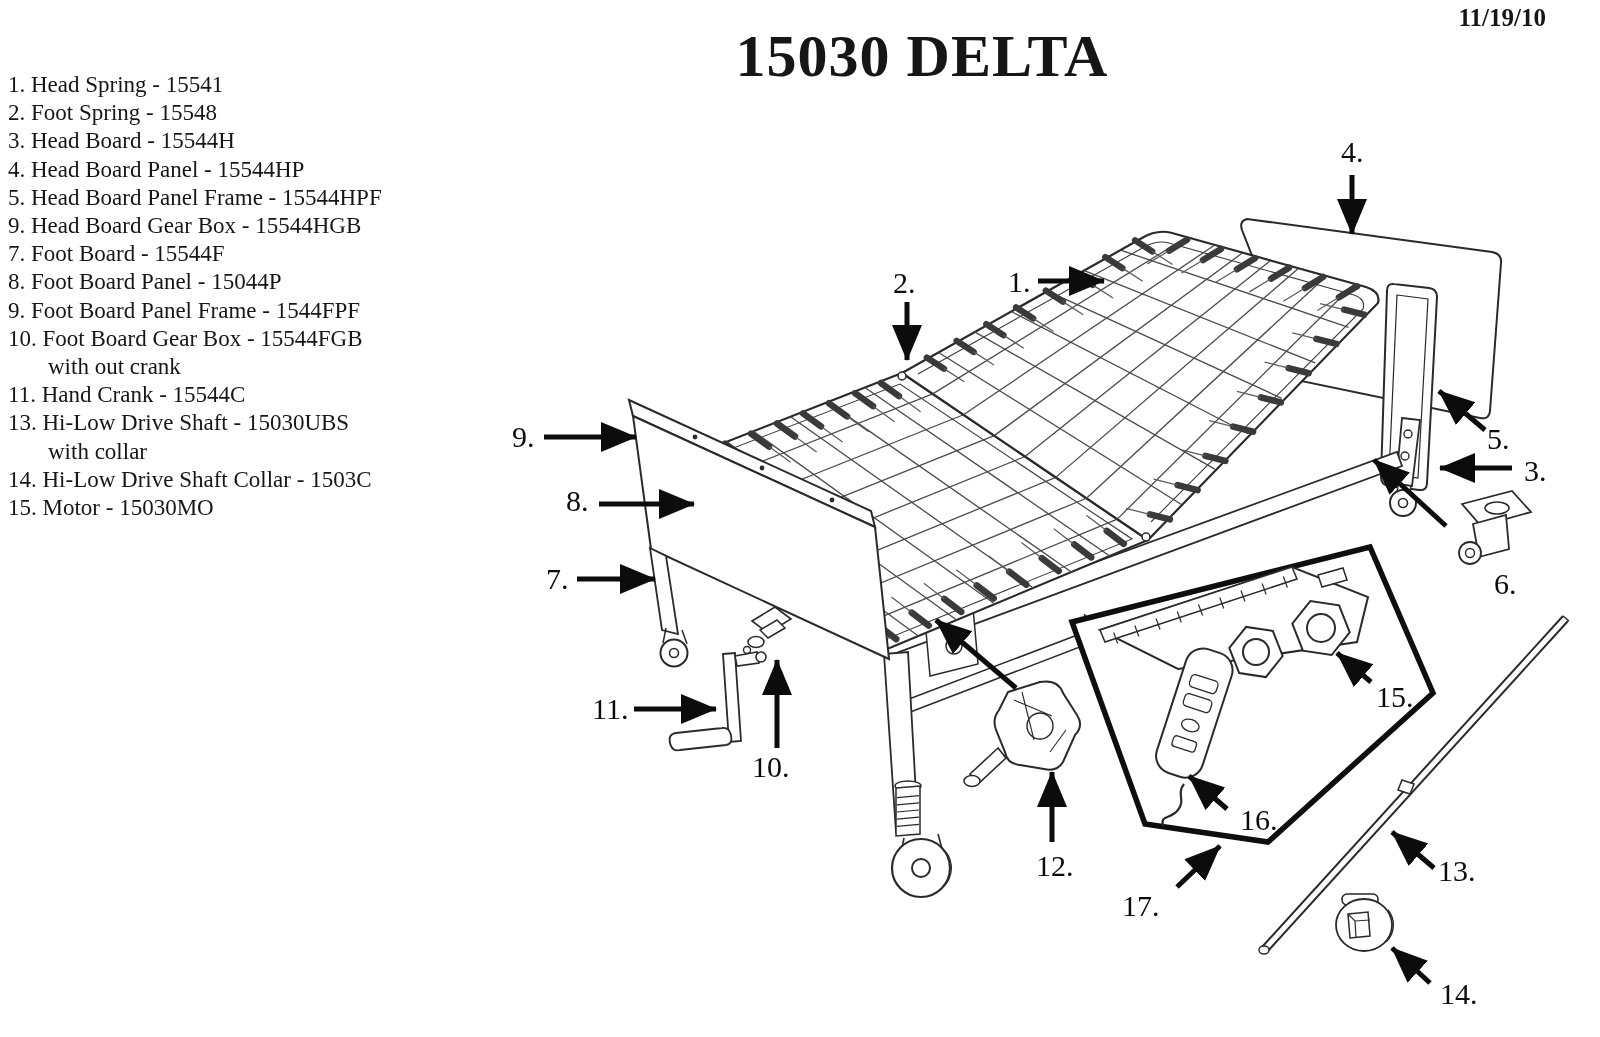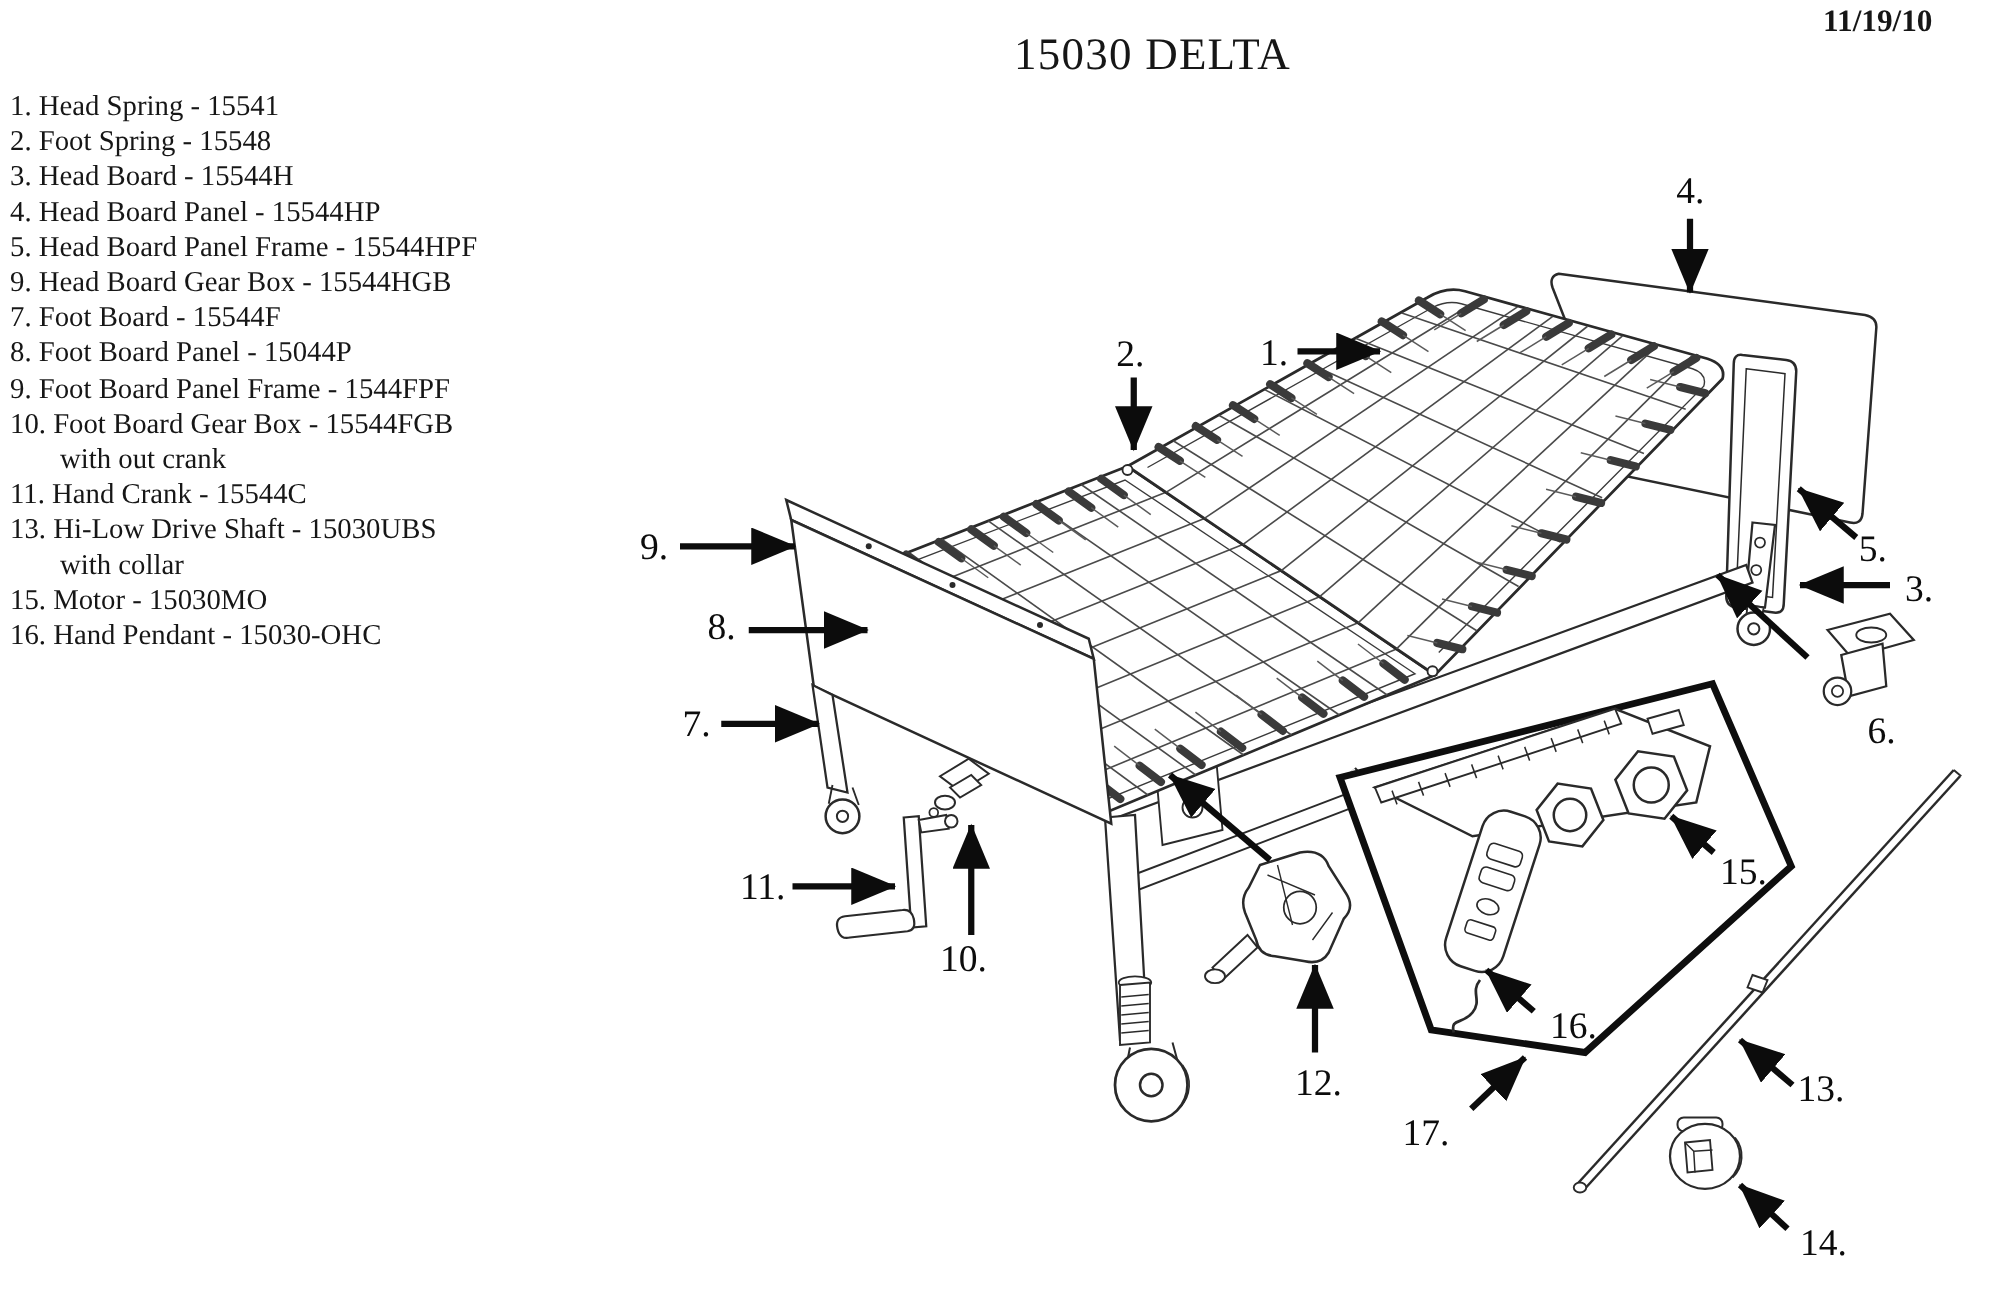--- a/index.html
+++ b/index.html
@@ -1,19 +1,19 @@
 <!DOCTYPE html>
 <html><head>
 <meta charset="utf-8">
 <style>
   html,body{margin:0;padding:0;background:#ffffff;}
   body{width:1600px;height:1037px;position:relative;overflow:hidden;
        font-family:"Liberation Serif","DejaVu Serif",serif;color:#161616;}
   .page-title{position:absolute;left:922px;top:22px;transform:translateX(-50%);
-       font-size:36px;font-weight:normal;letter-spacing:1px;white-space:nowrap;}
+       font-size:60px;font-weight:bold;letter-spacing:1px;white-space:nowrap;}
   .page-date{position:absolute;right:54px;top:4px;font-size:25px;font-weight:bold;}
   .parts-list{position:absolute;left:8px;top:71px;width:470px;font-size:23px;line-height:28.2px;}
   .parts-list .cont{padding-left:40px;}
   svg.diagram{position:absolute;left:0;top:0;}
   svg text.co{font-size:30px;fill:#0c0c0c;font-family:"Liberation Serif","DejaVu Serif",serif;}
 </style>
 </head>
 <body>
 
 <div class="page-date">11/19/10</div>
@@ -27,22 +27,22 @@
   <div>5. Head Board Panel Frame - 15544HPF</div>
   <div>9. Head Board Gear Box - 15544HGB</div>
   <div>7. Foot Board - 15544F</div>
   <div>8. Foot Board Panel - 15044P</div>
   <div>9. Foot Board Panel Frame - 1544FPF</div>
   <div>10. Foot Board Gear Box - 15544FGB</div>
   <div class="cont">with out crank</div>
   <div>11. Hand Crank - 15544C</div>
   <div>13. Hi-Low Drive Shaft - 15030UBS</div>
   <div class="cont">with collar</div>
+  <div>14. Hi-Low Drive Shaft Collar - 1503C</div>
   <div>15. Motor - 15030MO</div>
-  <div>16. Hand Pendant - 15030-OHC</div>
 </div>
 
 <svg class="diagram" width="1600" height="1037" viewBox="0 0 1600 1037">
   <defs>
     <marker id="ah" markerWidth="8.5" markerHeight="7" refX="7" refY="3" orient="auto">
       <path d="M0,0 L7.2,3 L0,6 Z" fill="#0c0c0c"></path>
     </marker>
   </defs>
 
   <g stroke="#2a2a2a" fill="#ffffff">

